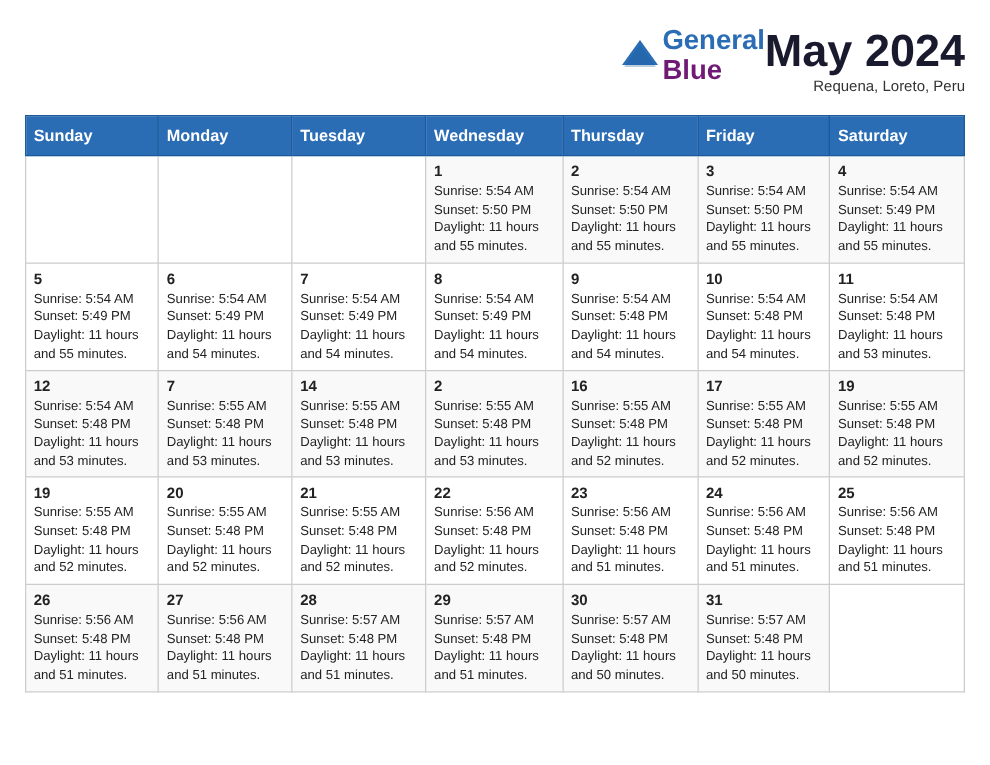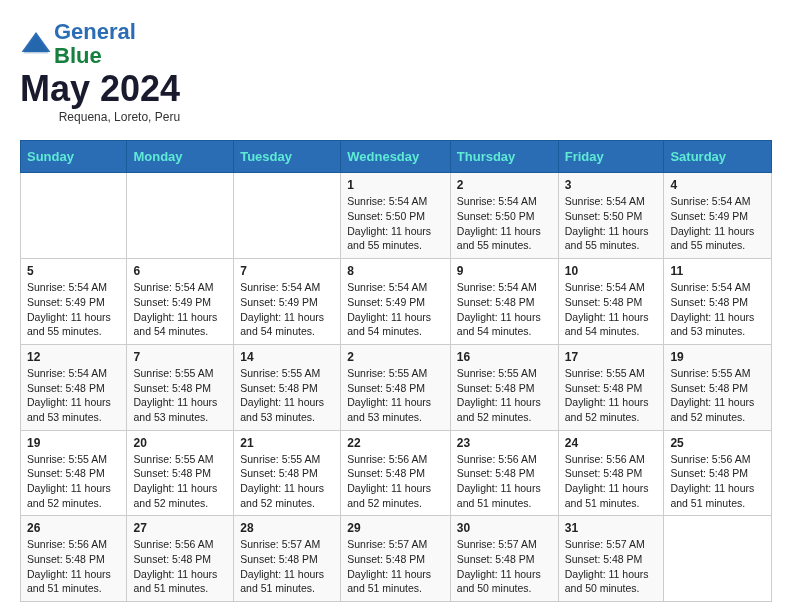--- a/index.html
+++ b/index.html
@@ -8,21 +8,20 @@
       background: #fff;
       width: 792px;
       min-height: 612px;
       padding: 20px;
     }
     .header {
       display: flex;
       justify-content: flex-end;
       align-items: flex-start;
       margin-bottom: 16px;
-      flex-direction: column;
     }
     .logo {
       display: flex;
       align-items: center;
     }
     .logo-text {
       font-size: 22px;
       font-weight: bold;
       color: #1a1a2e;
       line-height: 1.1;
@@ -48,21 +47,21 @@
       font-size: 12px;
       color: #333;
     }
     table {
       width: 100%;
       border-collapse: collapse;
       border: 1px solid #ccc;
     }
     thead tr th {
       background-color: #2a6db5;
-      color: #5eead4;
+      color: #ffffff;
       font-size: 13px;
       font-weight: bold;
       padding: 8px 6px;
       text-align: left;
       border: 1px solid #1a5a9a;
     }
     tbody tr td {
       vertical-align: top;
       border: 1px solid #ccc;
       padding: 5px 6px;
@@ -94,21 +93,21 @@
 <body>
 
 <div class="header">
   <div class="logo">
     <svg class="logo-icon" viewBox="0 0 40 40" width="40" height="40">
       <polygon points="20,5 38,30 2,30" fill="#2a6db5"></polygon>
       <polygon points="20,10 36,32 4,32" fill="#1a5a9a" opacity="0.3"></polygon>
     </svg>
     <div class="logo-text">
       <div><span>General</span></div>
-      <div style="color:#15803d">Blue</div>
+      <div style="color:#701a75">Blue</div>
     </div>
   </div>
   <div class="title-block">
     <div class="month-title">May 2024</div>
     <div class="location">Requena, Loreto, Peru</div>
   </div>
 </div>
 
 <table>
   <thead>

